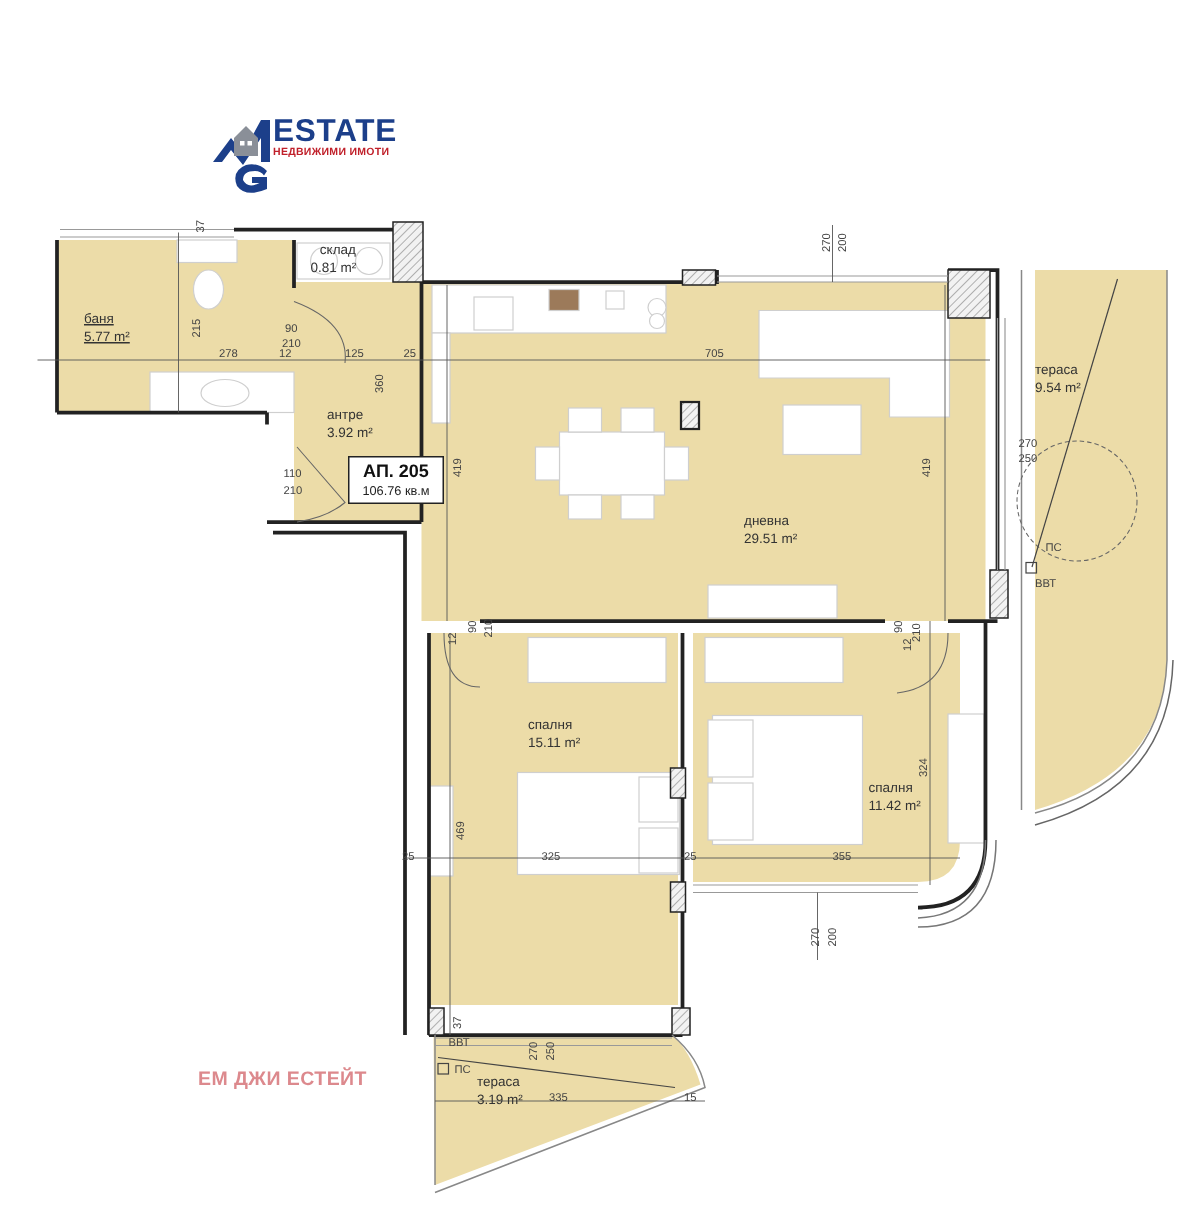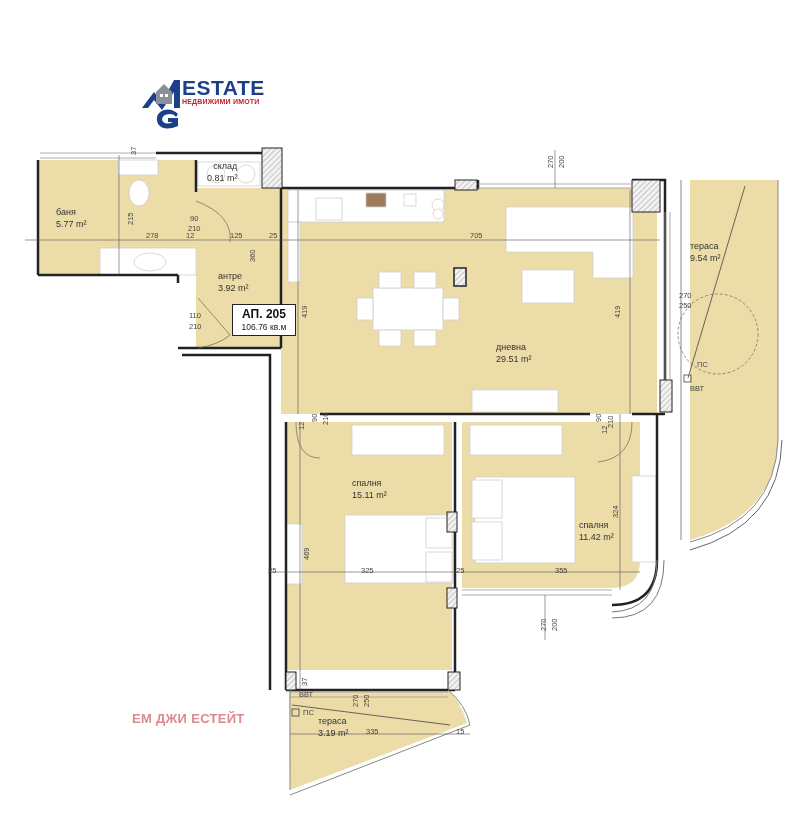--- a/index.html
+++ b/index.html
@@ -199,21 +199,21 @@
     <path d="M2 34 L14 18 L22 28 L34 6 L40 6 L40 34 L34 34 L34 18 L22 36 L14 26 L8 34 Z" fill="#1c3f8a"></path>
     <path d="M16 18 L24 10 L32 18 L32 30 L16 30 Z" fill="#8a8f98"></path>
     <rect x="20" y="20" width="3" height="3" fill="#fff"></rect>
     <rect x="25" y="20" width="3" height="3" fill="#fff"></rect>
     <path d="M38 40 Q32 34 24 36 Q14 40 18 50 Q24 58 38 52 L38 44 L28 44 L28 48 L33 48 Q25 52 22 46 Q22 40 30 40 Q34 40 36 43 Z" fill="#1c3f8a"></path>
   </svg>
   <div class="logo-title">ESTATE</div>
   <div class="logo-sub">НЕДВИЖИМИ ИМОТИ</div>
 </div>
 
-<div class="area" style="left:56px;top:206px;">
+<div class="area" style="left:56px;top:206px;text-decoration:underline;">
   <div>баня</div>
   <div>5.77 m²</div>
 </div>
 <div class="area" style="left:207px;top:160px;text-align:center;">
   <div style="padding-left:6px;">склад</div>
   <div>0.81 m²</div>
 </div>
 <div class="area" style="left:218px;top:270px;">
   <div>антре</div>
   <div>3.92 m²</div>

